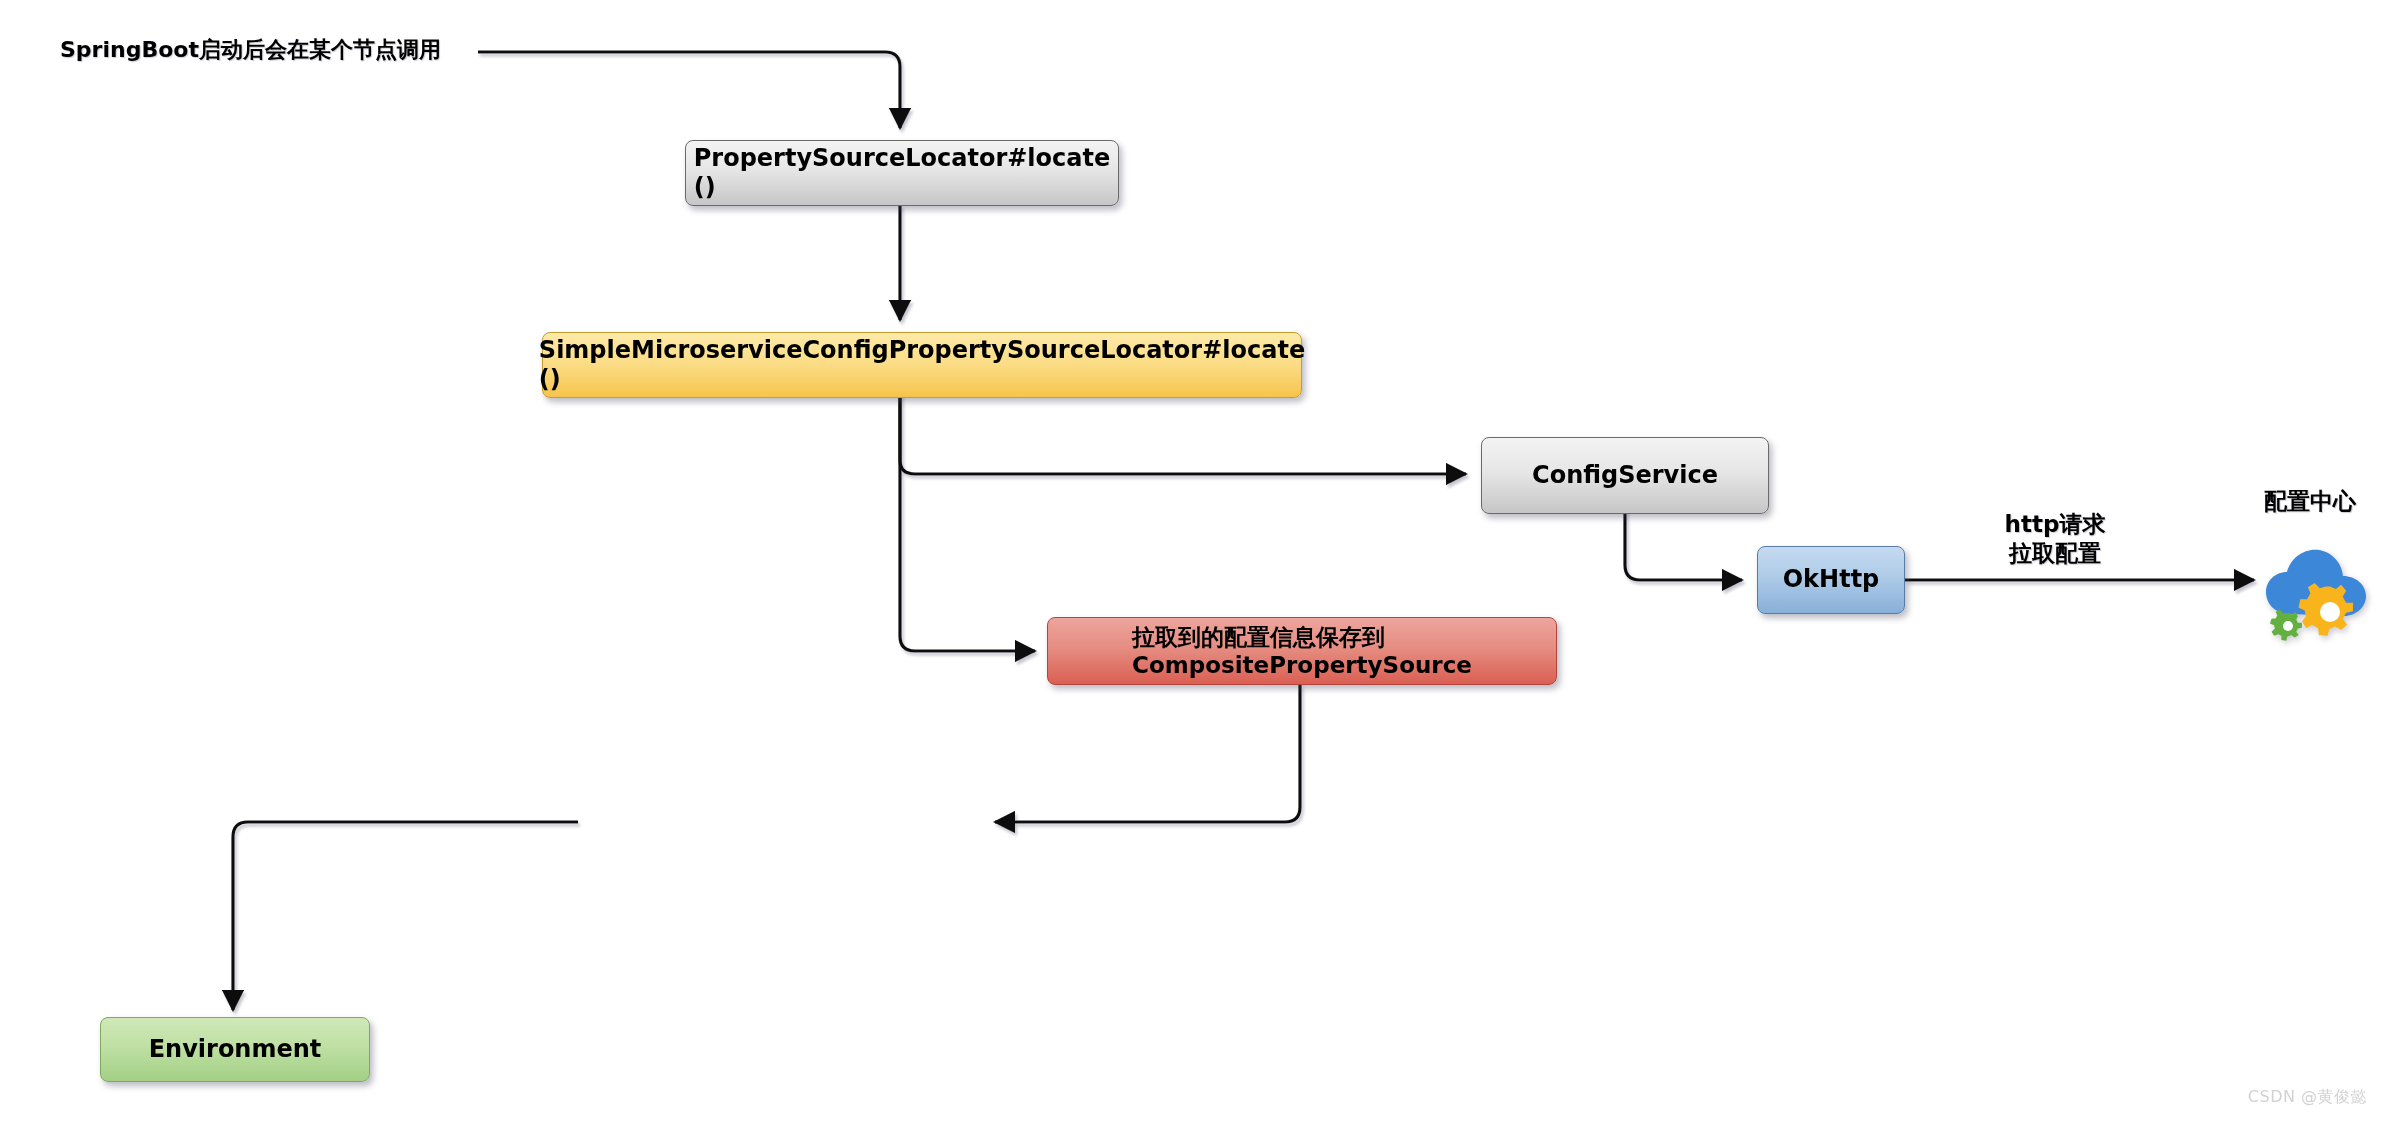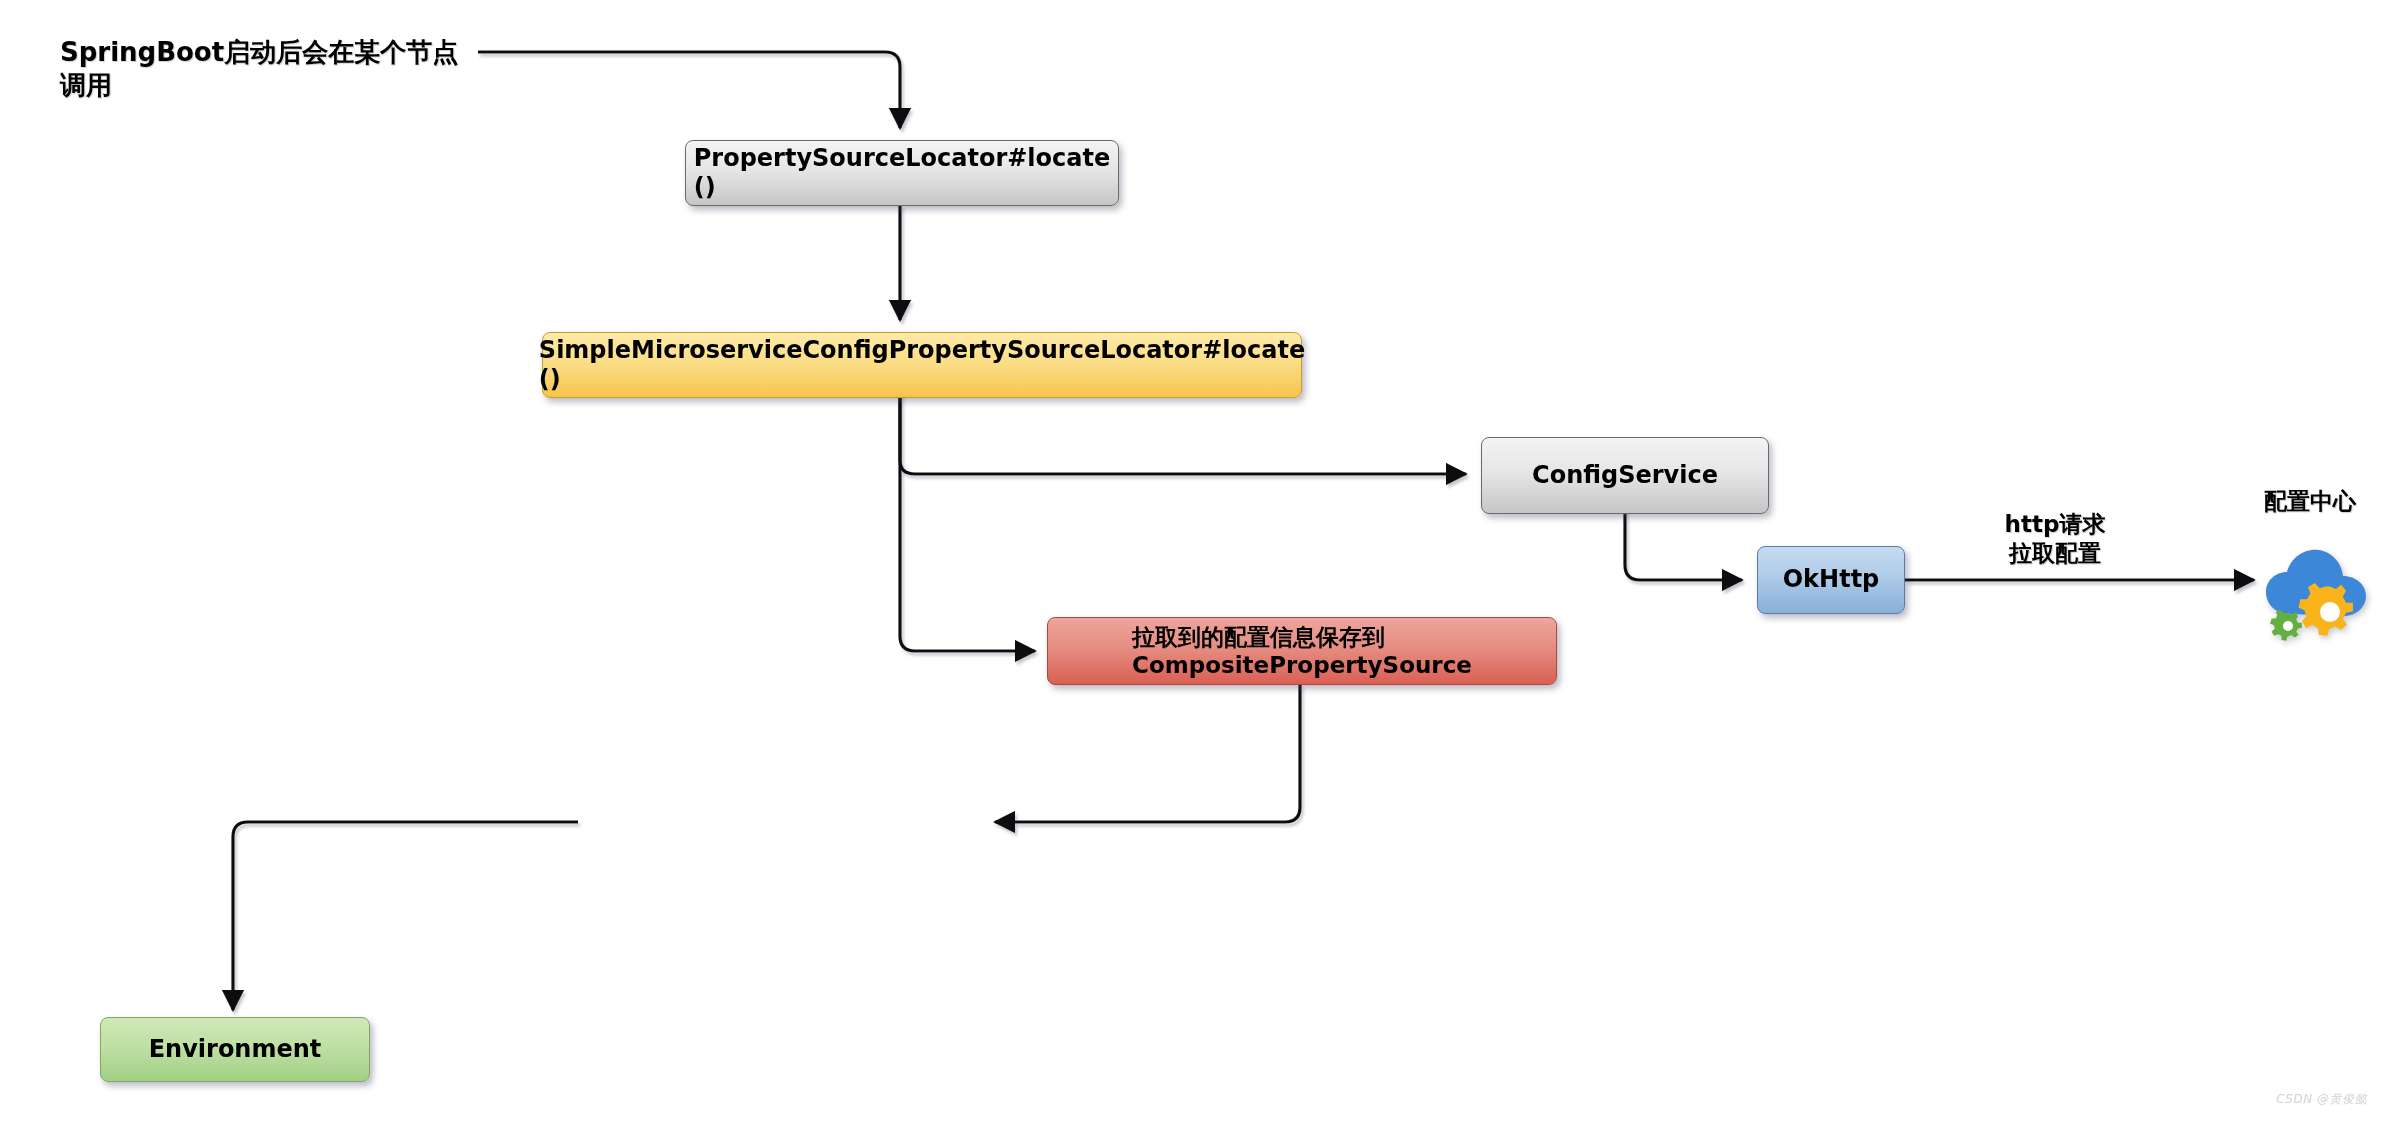--- a/index.html
+++ b/index.html
@@ -63,24 +63,23 @@
     color: #000000;
     font-weight: 700;
     text-align: center;
     white-space: pre-line;
     line-height: 1.25;
     text-shadow: 1px 1px 1px rgba(140,140,160,0.45);
   }
   .watermark {
     position: absolute;
     color: #d2d2d2;
-    font-size: 12px;
+    font-size: 16px;
     font-weight: 400;
     letter-spacing: 0.5px;
-    font-style: italic;
   }
   .cloud-icon {
     position: absolute;
     filter: drop-shadow(2px 3px 3px rgba(120,120,140,0.4));
   }
 </style>
 </head>
 <body>
 
 <div id="canvas">
@@ -108,21 +107,21 @@
       <path d="M 1625 508 L 1625 565 Q 1625 580 1640 580 L 1742 580" marker-end="url(#arrow)"></path>
 
       <path d="M 1905 580 L 2254 580" marker-end="url(#arrow)"></path>
 
       <path d="M 1300 685 L 1300 807 Q 1300 822 1285 822 L 995 822" marker-end="url(#arrow)"></path>
 
       <path d="M 578 822 L 248 822 Q 233 822 233 837 L 233 1010" marker-end="url(#arrow)"></path>
     </g>
   </svg>
 
-  <div class="free-label" style="left:60px; top:36px; width:400px; font-size:26px; text-align:left;">SpringBoot启动后会在某个节点调用</div>
+  <div class="free-label" style="left:60px; top:36px; width:400px; font-size:22px; text-align:left;">SpringBoot启动后会在某个节点调用</div>
 
 
   <div class="free-label" style="left:1975px; top:510px; width:160px; font-size:23px;">http请求
 拉取配置</div>
 
   <div class="free-label" style="left:2230px; top:487px; width:160px; font-size:23px;">配置中心</div>
 
   <div class="node node-gray" style="left:685px; top:140px; width:434px; height:66px; font-size:24px;">PropertySourceLocator#locate ()</div>
 
   <div class="node node-yellow" style="left:522px; top:332px; width:760px; height:66px; font-size:24px;margin-left:20px;">SimpleMicroserviceConfigPropertySourceLocator#locate ()</div>

